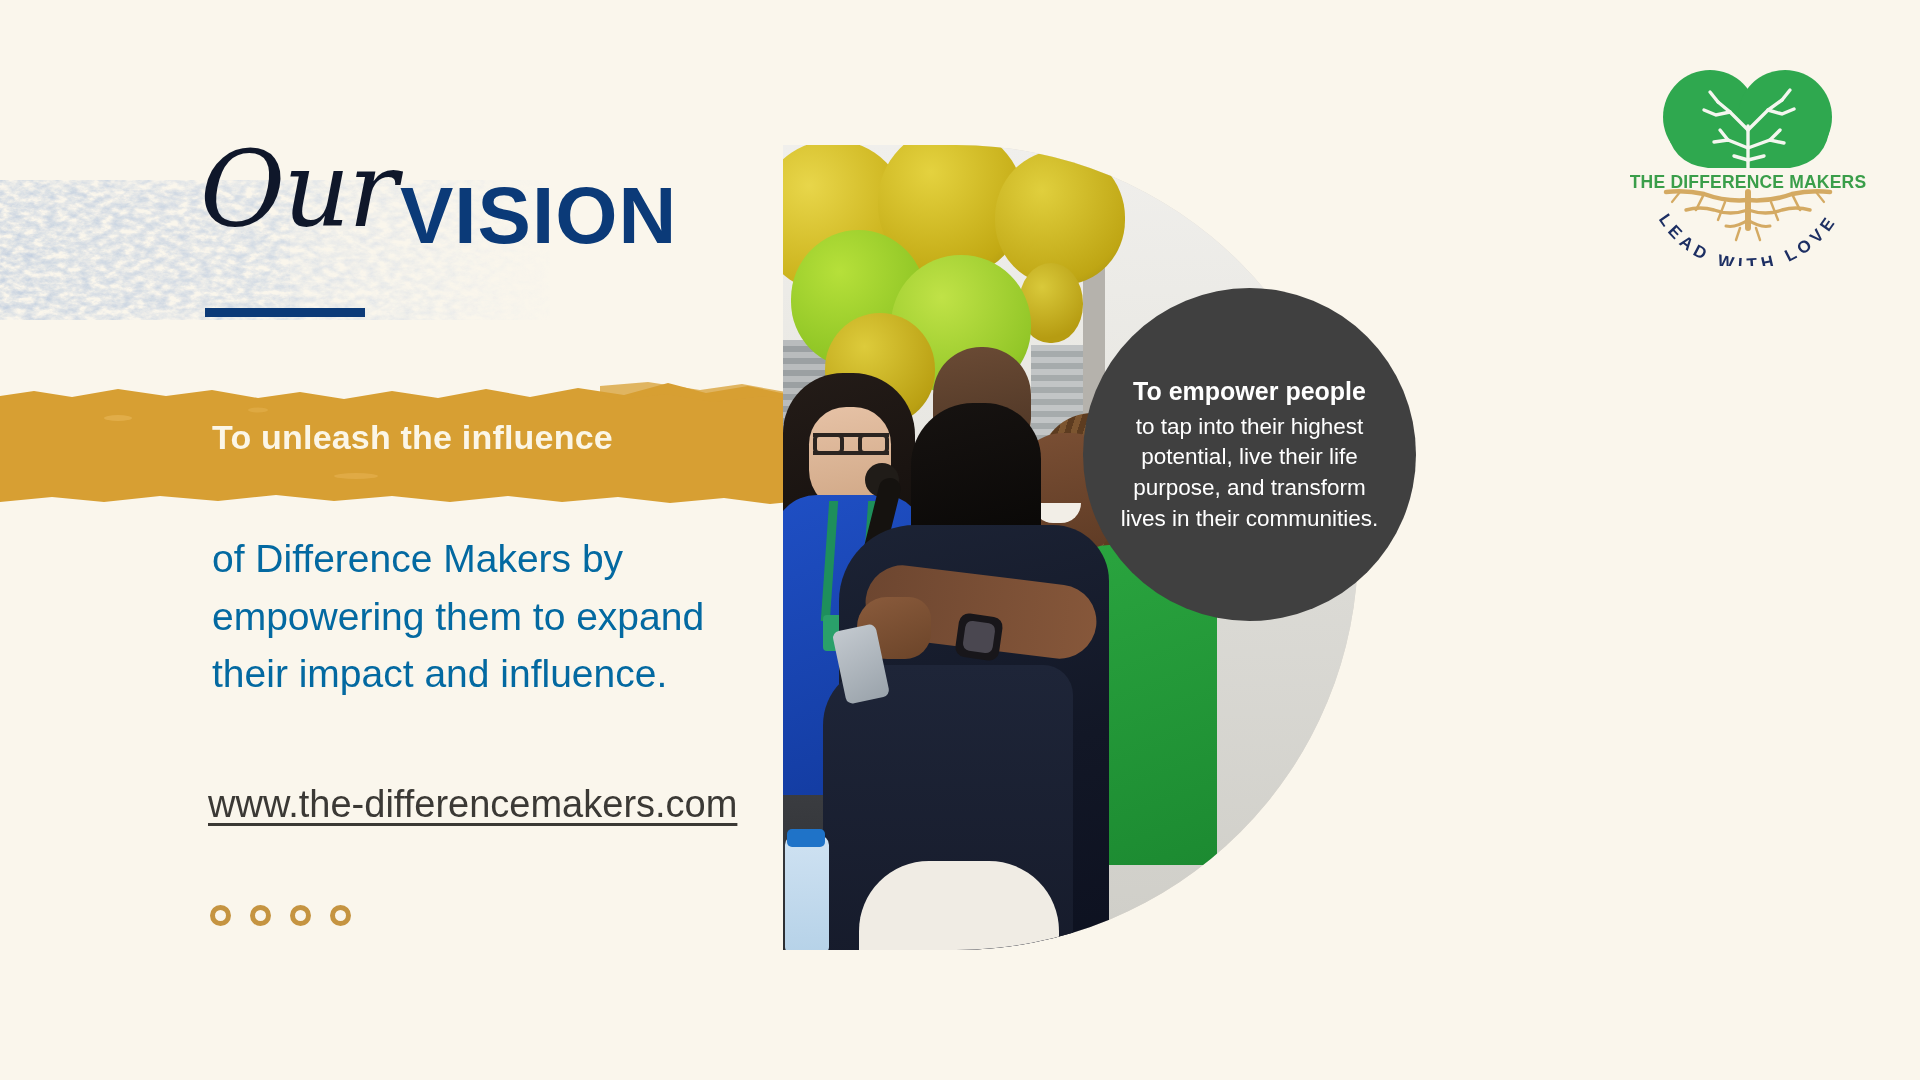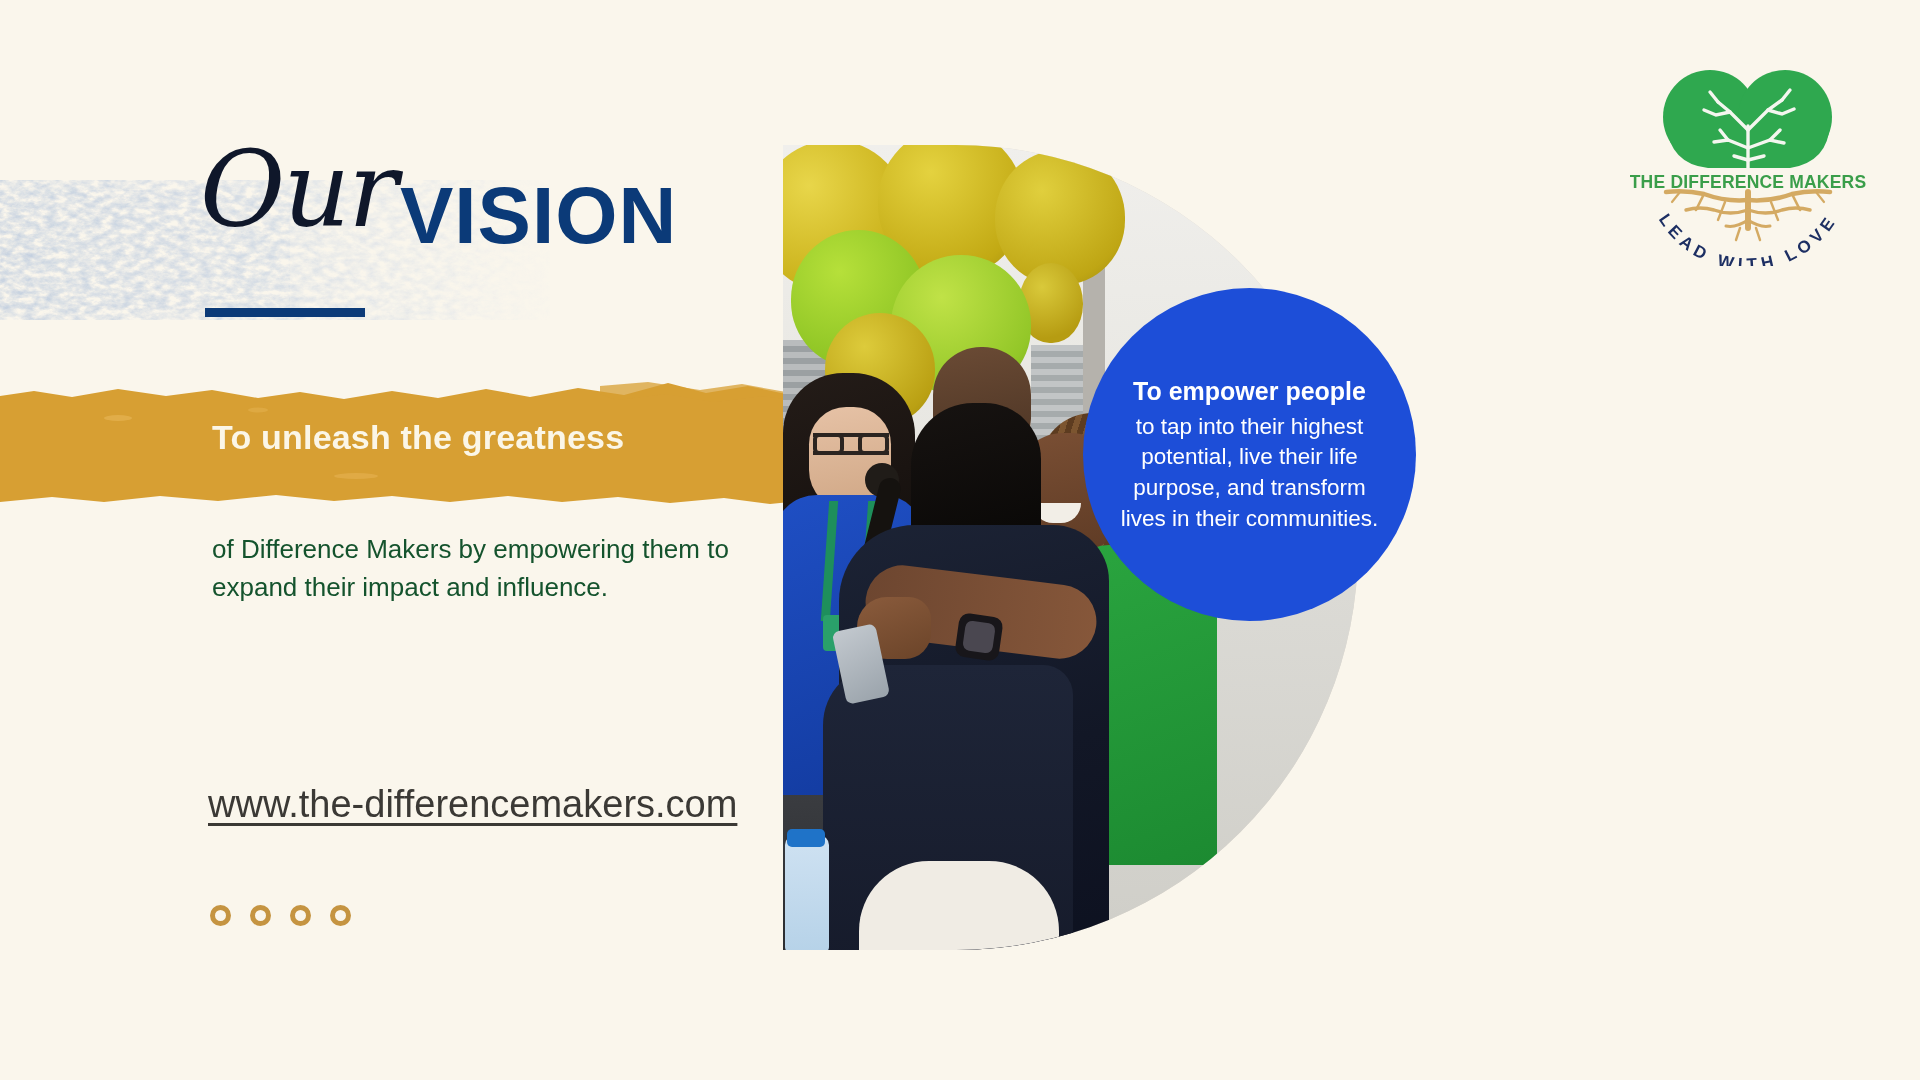--- a/index.html
+++ b/index.html
@@ -93,23 +93,23 @@
     letter-spacing: 0.2px;
     white-space: nowrap;
   }
 
   
   .vision-body {
     position: absolute;
     left: 212px;
     top: 530px;
     width: 540px;
-    font-size: 26px;
+    font-size: 39px;
     line-height: 1.48;
-    color: #14532d;
+    color: #0369a1;
   }
 
   
   .vision-url {
     position: absolute;
     left: 208px;
     top: 783px;
     font-size: 38px;
     color: #3b3935;
     text-decoration: underline;
@@ -413,21 +413,21 @@
   }
 
   
   .green-circle {
     position: absolute;
     left: 1083px;
     top: 288px;
     width: 333px;
     height: 333px;
     border-radius: 50%;
-    background: #1d4ed8;
+    background: #404040;
     display: flex;
     flex-direction: column;
     align-items: center;
     justify-content: center;
     padding: 0 34px;
     box-sizing: border-box;
     text-align: center;
   }
   .gc-head {
     font-size: 25px;
@@ -485,21 +485,21 @@
     <svg class="gold-band-svg" viewBox="0 0 810 125" preserveAspectRatio="none">
       <path d="M0,16 L34,11 L72,17 L118,9 L166,16 L212,10 L258,18 L300,12 L344,19 L392,11
                L438,18 L486,9 L530,17 L578,8 L624,15 L668,3 L706,13 L748,6 L786,14 L810,8
                L810,120 L770,124 L724,118 L670,123 L618,117 L562,122 L508,116 L450,122
                L392,116 L334,121 L276,115 L218,121 L160,116 L104,122 L52,117 L0,122 Z" fill="#d79f33"></path>
       <path d="M600,6 L648,2 L700,10 L742,4 L786,12 L810,7 L810,22 L762,16 L714,22 L666,14 L616,20 L600,14 Z" fill="#d79f33" opacity="0.75"></path>
       <ellipse cx="118" cy="38" rx="14" ry="3" fill="#e6b352" opacity="0.7"></ellipse>
       <ellipse cx="356" cy="96" rx="22" ry="3" fill="#e6b352" opacity="0.6"></ellipse>
       <ellipse cx="258" cy="30" rx="10" ry="2.5" fill="#e6b352" opacity="0.5"></ellipse>
     </svg>
-    <div class="gold-band-text">To unleash the greatness</div>
+    <div class="gold-band-text">To unleash the influence</div>
   </div>
 
   <div class="vision-body">of Difference Makers by empowering them to expand their impact and influence.</div>
 
   <a class="vision-url" href="#"> www.the-differencemakers.com</a>
 
   <div class="dots">
     <span class="dot"></span>
     <span class="dot"></span>
     <span class="dot"></span>

